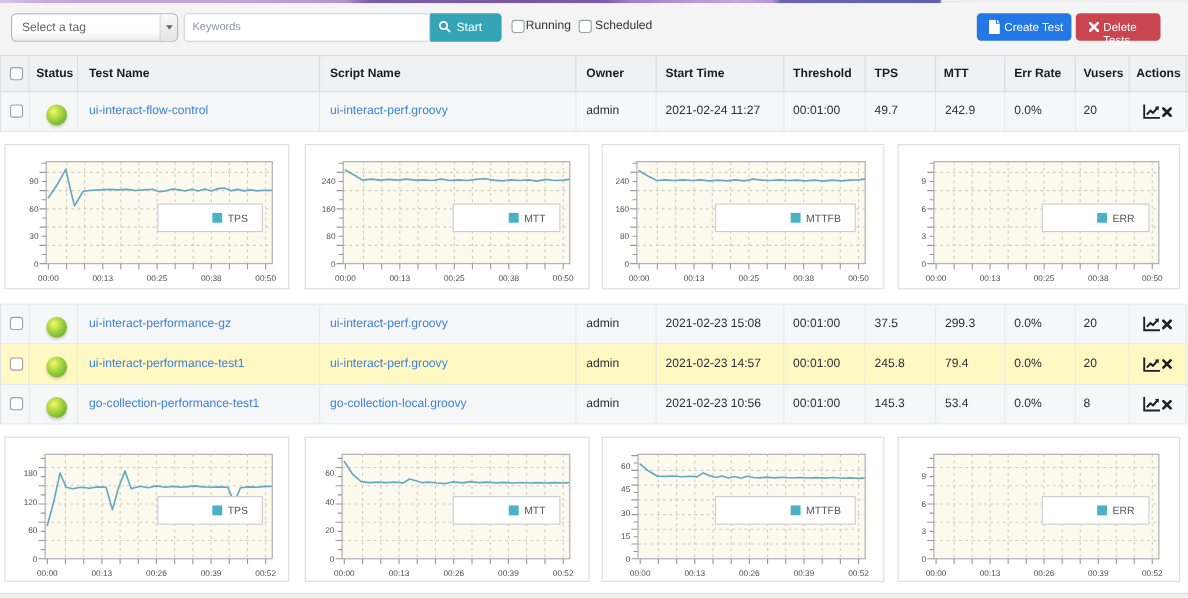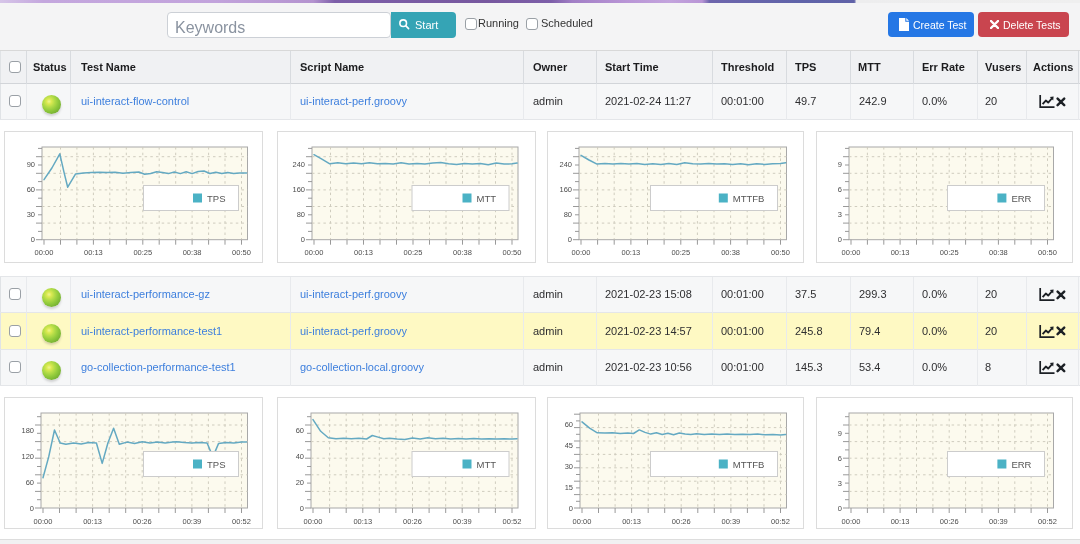--- a/index.html
+++ b/index.html
@@ -5,48 +5,52 @@
   font-family:"Liberation Sans",sans-serif;-webkit-font-smoothing:antialiased}
 .page{position:relative;width:1080px;height:544px}
 .strip{position:absolute;left:0;top:0;width:1080px;height:3px;
  background:linear-gradient(90deg,#d6c5e8 0%,#c4a7de 4%,#c2a3dc 20%,#b493cf 29%,#7d5fa9 31%,#77589f 45%,#7d5fa9 51%,#a27fc6 53%,#b995d6 58%,#c3a4dd 62%,#b995d6 65%,#6e66ad 65.7%,#5f63a9 74%,#6062a8 79.1%,#ededee 79.3%,#efefef 100%)}
 .toolbar{position:absolute;left:0;top:3px;width:1080px;height:46.5px;background:#f4f4f5}
 .selbox{position:absolute;left:10px;top:8.5px;width:152px;height:26.5px;border:1px solid #b6b6b6;border-radius:5px;background:linear-gradient(#fff 60%,#ededed);}
 .selbox .st{position:absolute;left:9px;top:6px;font-size:11px;color:#666}
 .selarrow{position:absolute;right:0;top:0;width:16px;height:24.5px;border-left:1px solid #b6b6b6;background:linear-gradient(#f8f8f8,#e4e4e4);border-radius:0 5px 5px 0}
 .selarrow:after{content:"";position:absolute;left:4.5px;top:10px;border-left:3px solid transparent;border-right:3px solid transparent;border-top:4.5px solid #666}
 .kw{position:absolute;left:167px;top:9px;width:224px;height:26px;border:1px solid #ccd0d6;border-radius:4px;background:#fff}
-.kw span{position:absolute;left:7px;top:6px;font-size:16px;color:#8a93a0}
+.kw span{position:absolute;left:7px;top:6px;font-size:10px;color:#8a93a0}
 .sbtn{position:absolute;left:391px;top:9px;width:65px;height:26px;background:#35a4b5;border-radius:0 4px 4px 0;color:#fff;font-size:11px}
 .sbtn span{position:absolute;left:24px;top:6.5px}
 .chk{position:absolute;width:12px;height:12px;border:1.5px solid #9aa0a6;border-radius:3px;background:#fff;top:14.9px}
 .chklab{position:absolute;top:13.5px;font-size:11px;color:#333}
 .btn{position:absolute;top:9px;height:25px;border-radius:4px;color:#fff;font-size:10.5px}
 .cbtn{left:888px;width:86px;background:#2577e5}
-.dbtn{left:978px;width:91px;background:#c9454f}
+.dbtn{left:978px;width:77px;background:#c9454f}
 .thead{position:absolute;left:0;top:49.5px;width:1080px;height:34px;background:#f0f1f3;border-top:1px solid #d8d8d8;border-bottom:1px solid #d2d5d9}
 .thead .hcell{position:absolute;top:0;height:33px;border-right:1px solid #d8dbdf}
 .thead span{position:absolute;top:10px;font-size:11px;font-weight:bold;color:#1c1c1e}
 .row{position:absolute;left:0;width:1080px;border-bottom:1px solid #e4e6e9}
 .cell{position:absolute;top:0;border-right:1px solid #e8eaed}
 .lb{position:absolute;left:0;top:0;width:1px;height:100%;background:#e0e3e6}
 .txt{position:absolute;top:50%;transform:translateY(-50%);font-size:11px;color:#2e2e30;white-space:nowrap}
 .lnk{color:#3d7fdd}
 .cb{position:absolute;width:12px;height:12px;border:1.5px solid #9aa0a6;border-radius:3px;background:#fff}
 .ball{position:absolute;width:19px;height:19px;border-radius:50%;
  background:radial-gradient(circle at 37% 34%,#eef593 0%,#dcea52 14%,#b4dc48 32%,#92cb3c 52%,#7ab534 72%,#67a22d 90%,#619b2a 100%);
  box-shadow:0 2px 2.5px rgba(0,0,0,.16)}
 .panel{position:absolute;left:0;width:1080px;background:#fff}
 .cbox{position:absolute;border:1px solid #dcdcdc;background:#fff}
 .foot{position:absolute;left:0;top:538.5px;width:1080px;height:5.5px;background:#f1f1f2;border-top:1px solid #ddd}
 .fileicon{position:absolute;left:11px;top:5.5px;width:10px;height:13px}
 </style></head><body>
 <div class="page">
     <div class="strip"></div>
     <div class="toolbar">
+      <div class="selbox">
+        <span class="st">Select a tag</span>
+        <span class="selarrow"></span>
+      </div>
       <div class="kw">
         <span>Keywords</span>
       </div>
       <div class="sbtn">
         <svg style="position:absolute;left:7px;top:6px" width="13" height="13" viewBox="0 0 13 13">
           <circle cx="5.2" cy="5.2" r="3.3" fill="none" stroke="#fff" stroke-width="1.6"></circle>
           <line x1="7.9" y1="7.9" x2="10.6" y2="10.6" stroke="#fff" stroke-width="1.6" stroke-linecap="round"></line>
         </svg>
         <span>Start</span>
       </div>

